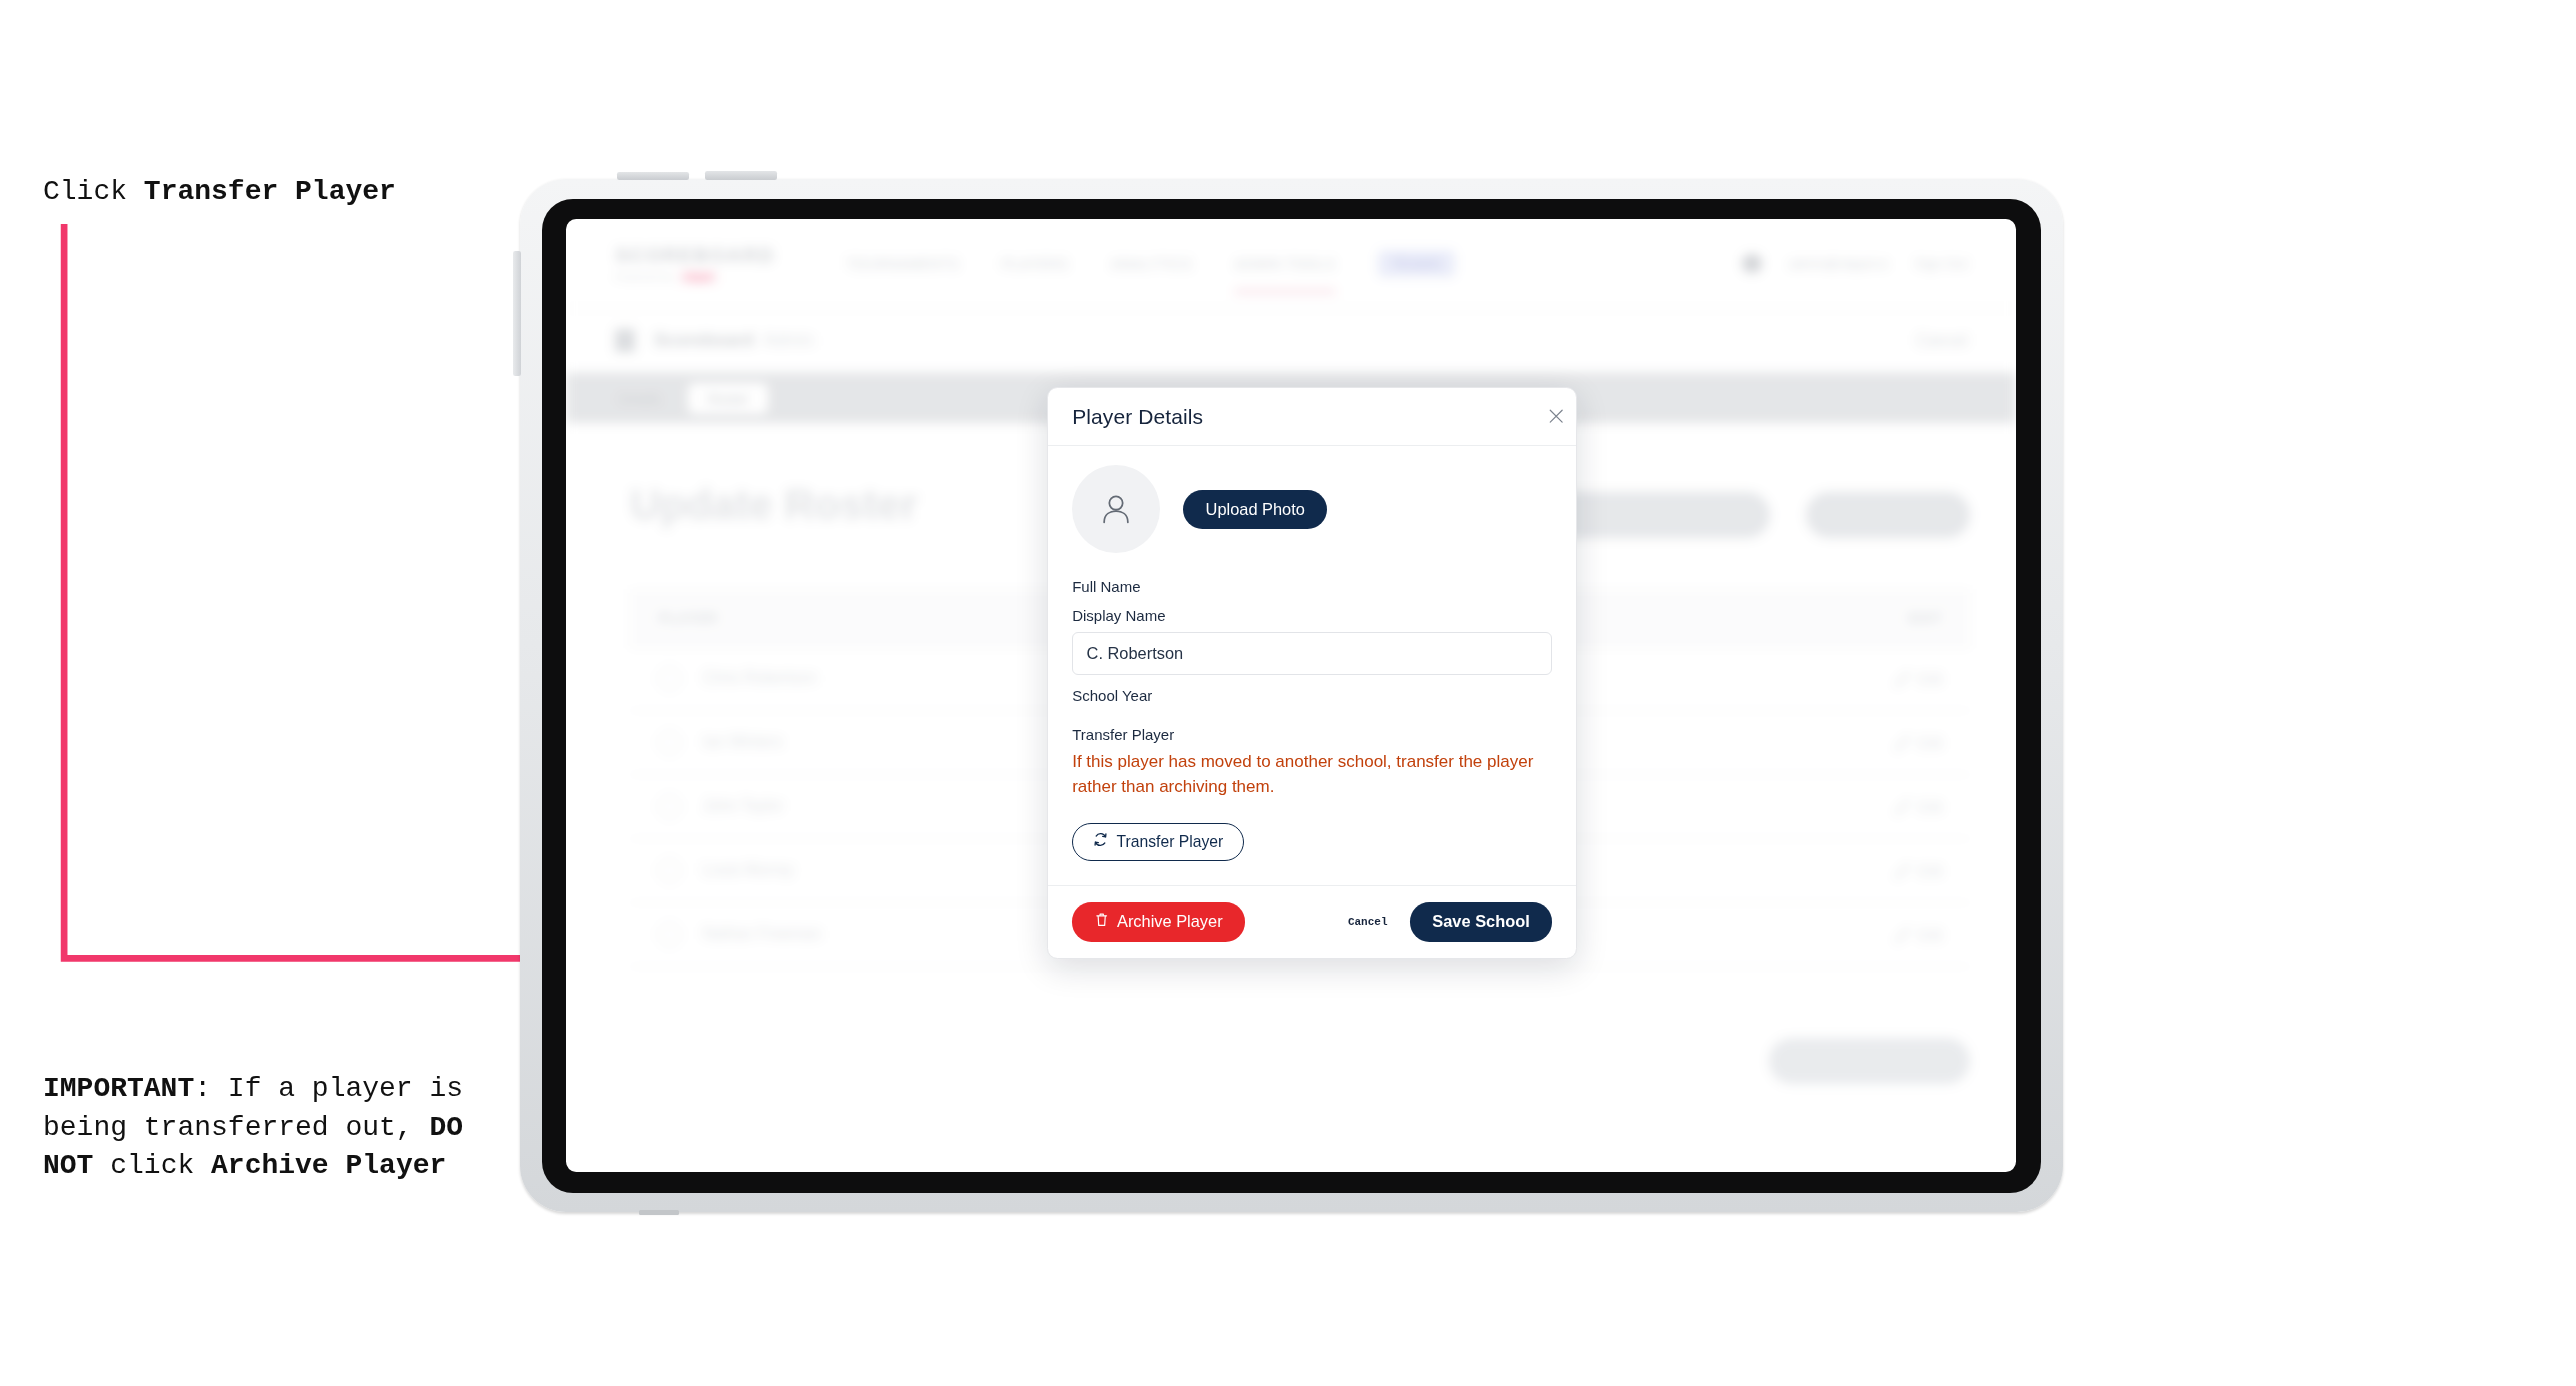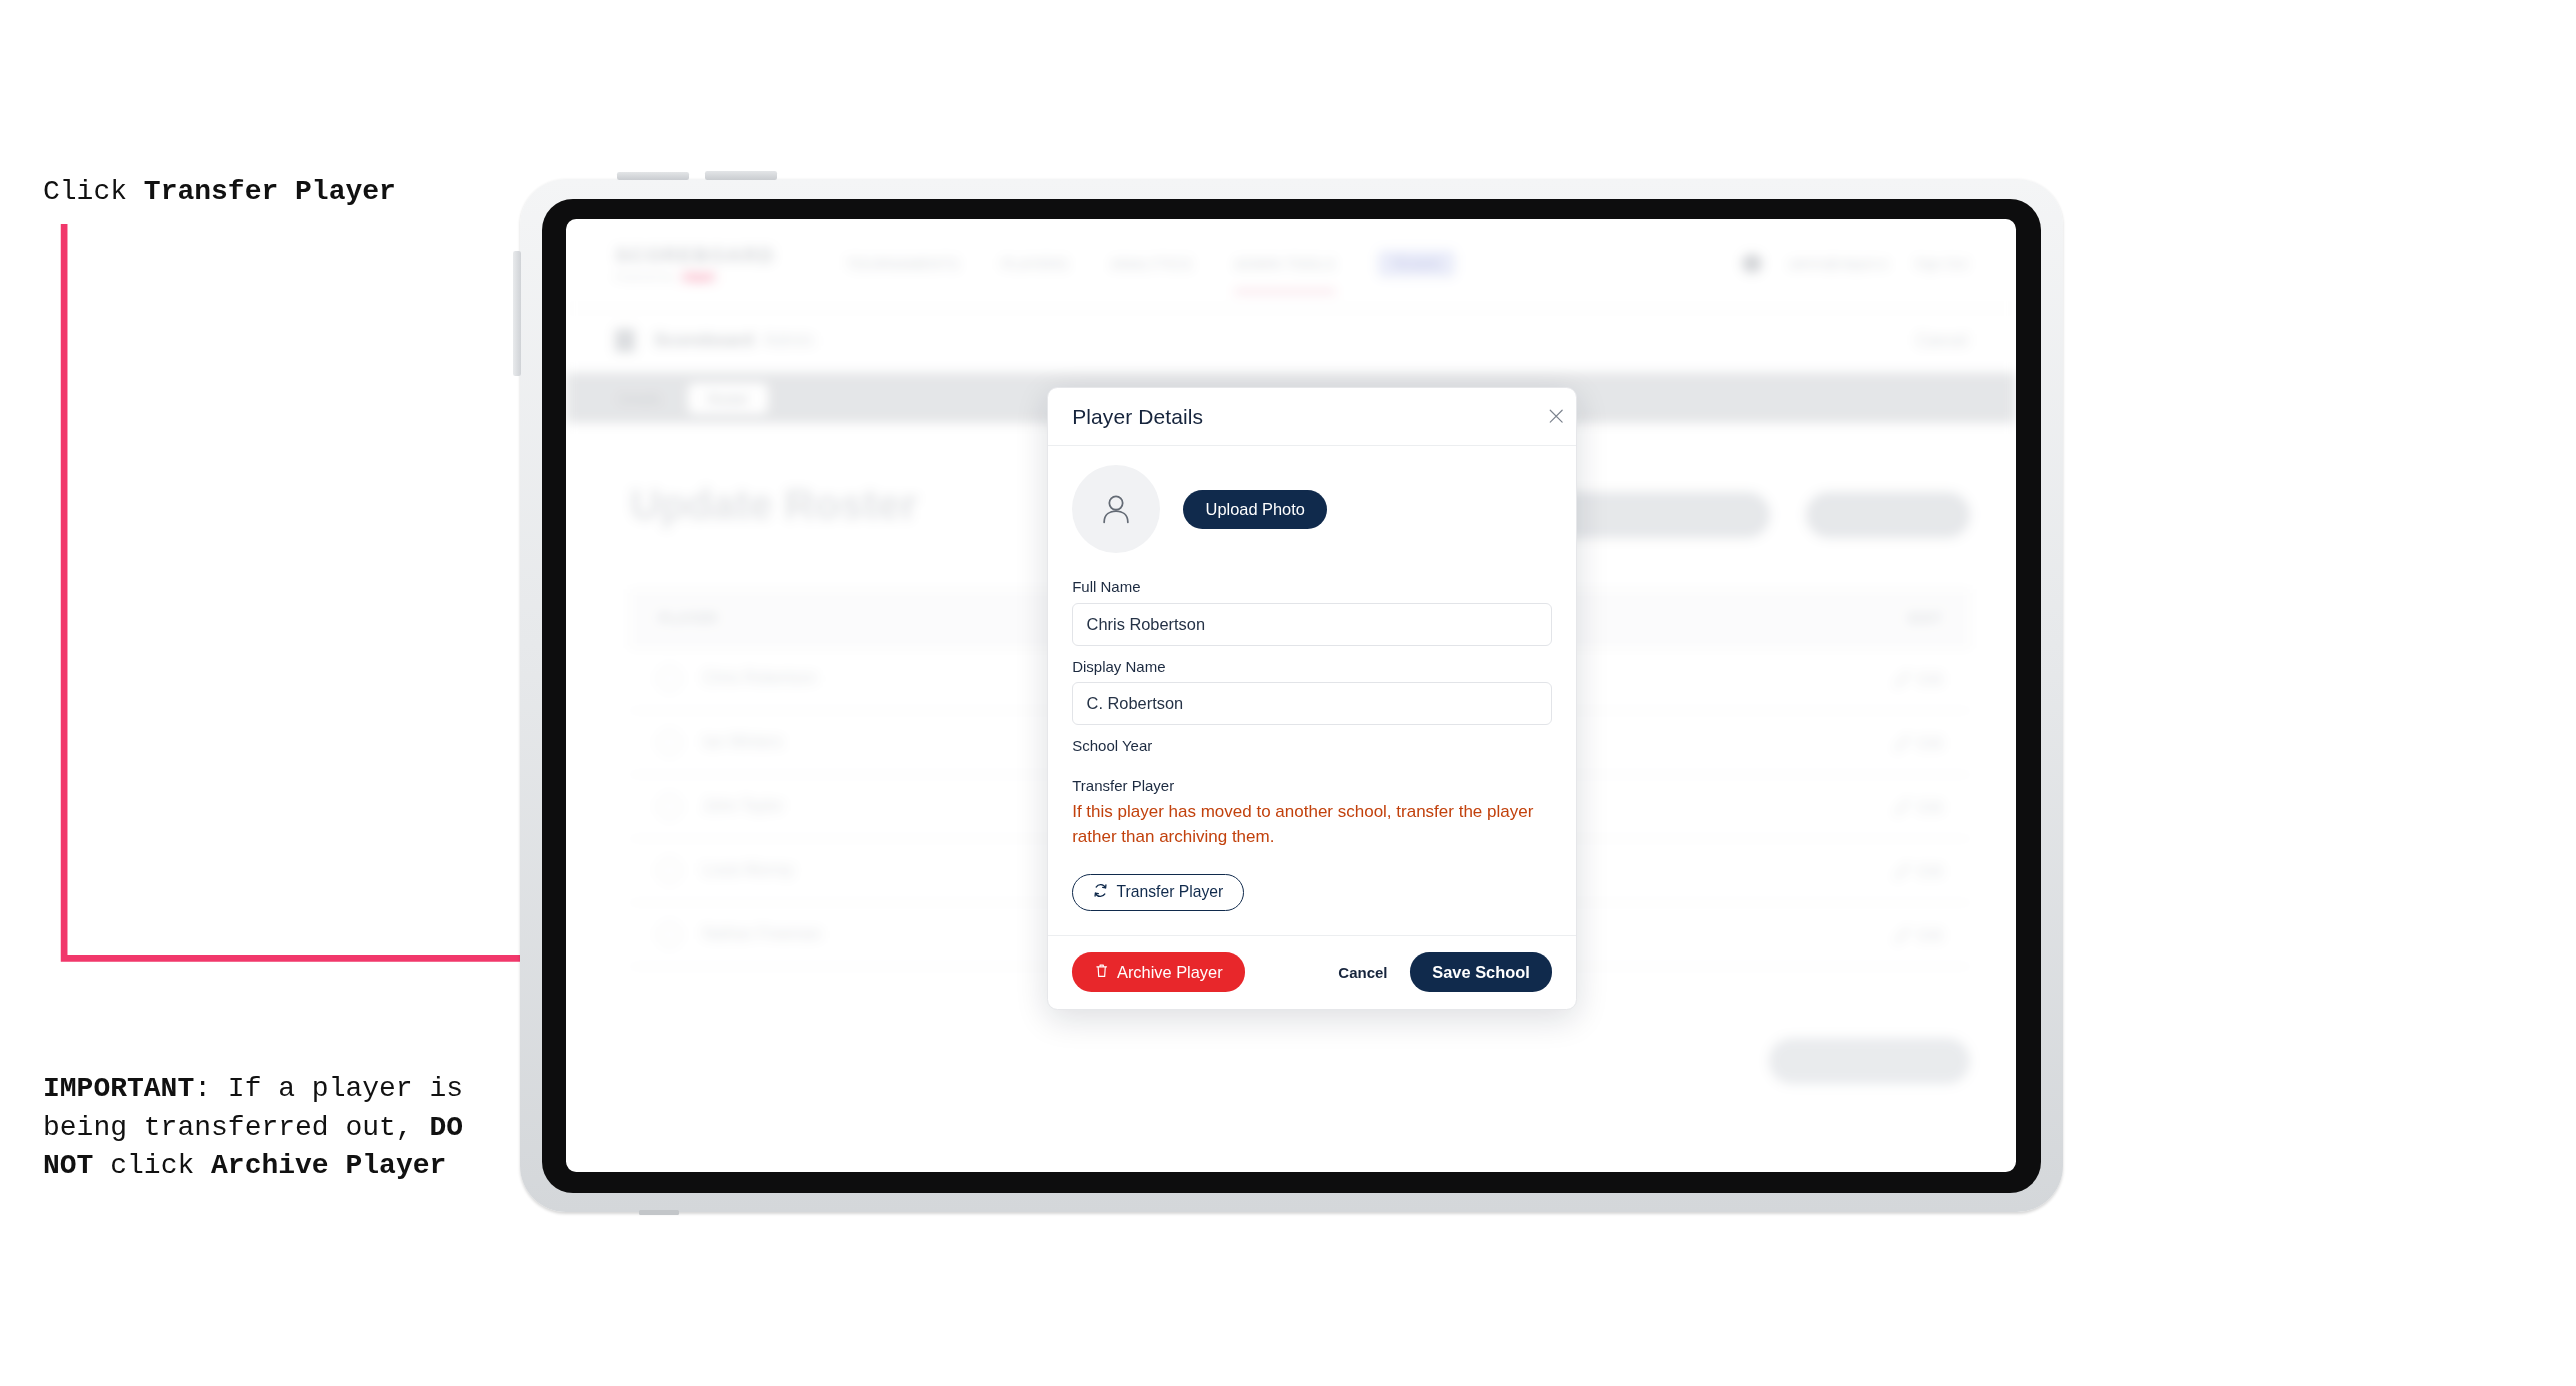--- a/index.html
+++ b/index.html
@@ -237,22 +237,22 @@
     display:flex; align-items:center;
   }
   #archive-btn {
     display:inline-flex; align-items:center; gap:9px;
     background:#e8272b; color:#ffffff; border:none; border-radius:19.4px;
     padding: 10.4px 22.4px; font-size:16.4px; cursor:pointer;
     font-family:"Liberation Sans", sans-serif;
   }
   #footer-right { margin-left:auto; display:flex; align-items:center; gap:22.4px; }
   #cancel-btn {
-    background:none; border:none; color:#16243c; font-size:15px; cursor:pointer;
-    font-family:Liberation Sans, sans-serif; font-weight:700;
+    background:none; border:none; color:#16243c; font-size:11px; cursor:pointer;
+    font-family:Liberation Mono, monospace; font-weight:700;
   }
   #save-btn {
     background:#102a4c; color:#ffffff; border:none; border-radius:19.4px;
     padding: 10.4px 22.4px; font-size:16.4px; cursor:pointer; font-weight:700;
     font-family:"Liberation Sans", sans-serif;
   }
 </style>
 </head>
 <body>
 
@@ -400,21 +400,20 @@
                 <svg width="40" height="40" viewBox="0 0 54 54" fill="none" xmlns="http://www.w3.org/2000/svg">
                   <circle cx="27" cy="19" r="9" stroke="#646b75" stroke-width="2.4"></circle>
                   <path d="M11 45 C11 34 19 30 27 30 C35 30 43 34 43 45" stroke="#646b75" stroke-width="2.4" stroke-linecap="round" fill="none"></path>
                 </svg>
               </div>
               <button id="upload-btn">Upload Photo</button>
             </div>
 
             <div class="field">
               <label class="field-label">Full Name</label>
-              <input class="field-input" type="text" value="Chris Robertson" style="">
             </div>
 
             <div class="field">
               <label class="field-label">Display Name</label>
               <input class="field-input" type="text" value="C. Robertson" style="">
             </div>
 
 
             <div class="field">
               <label class="field-label">School Year</label>

